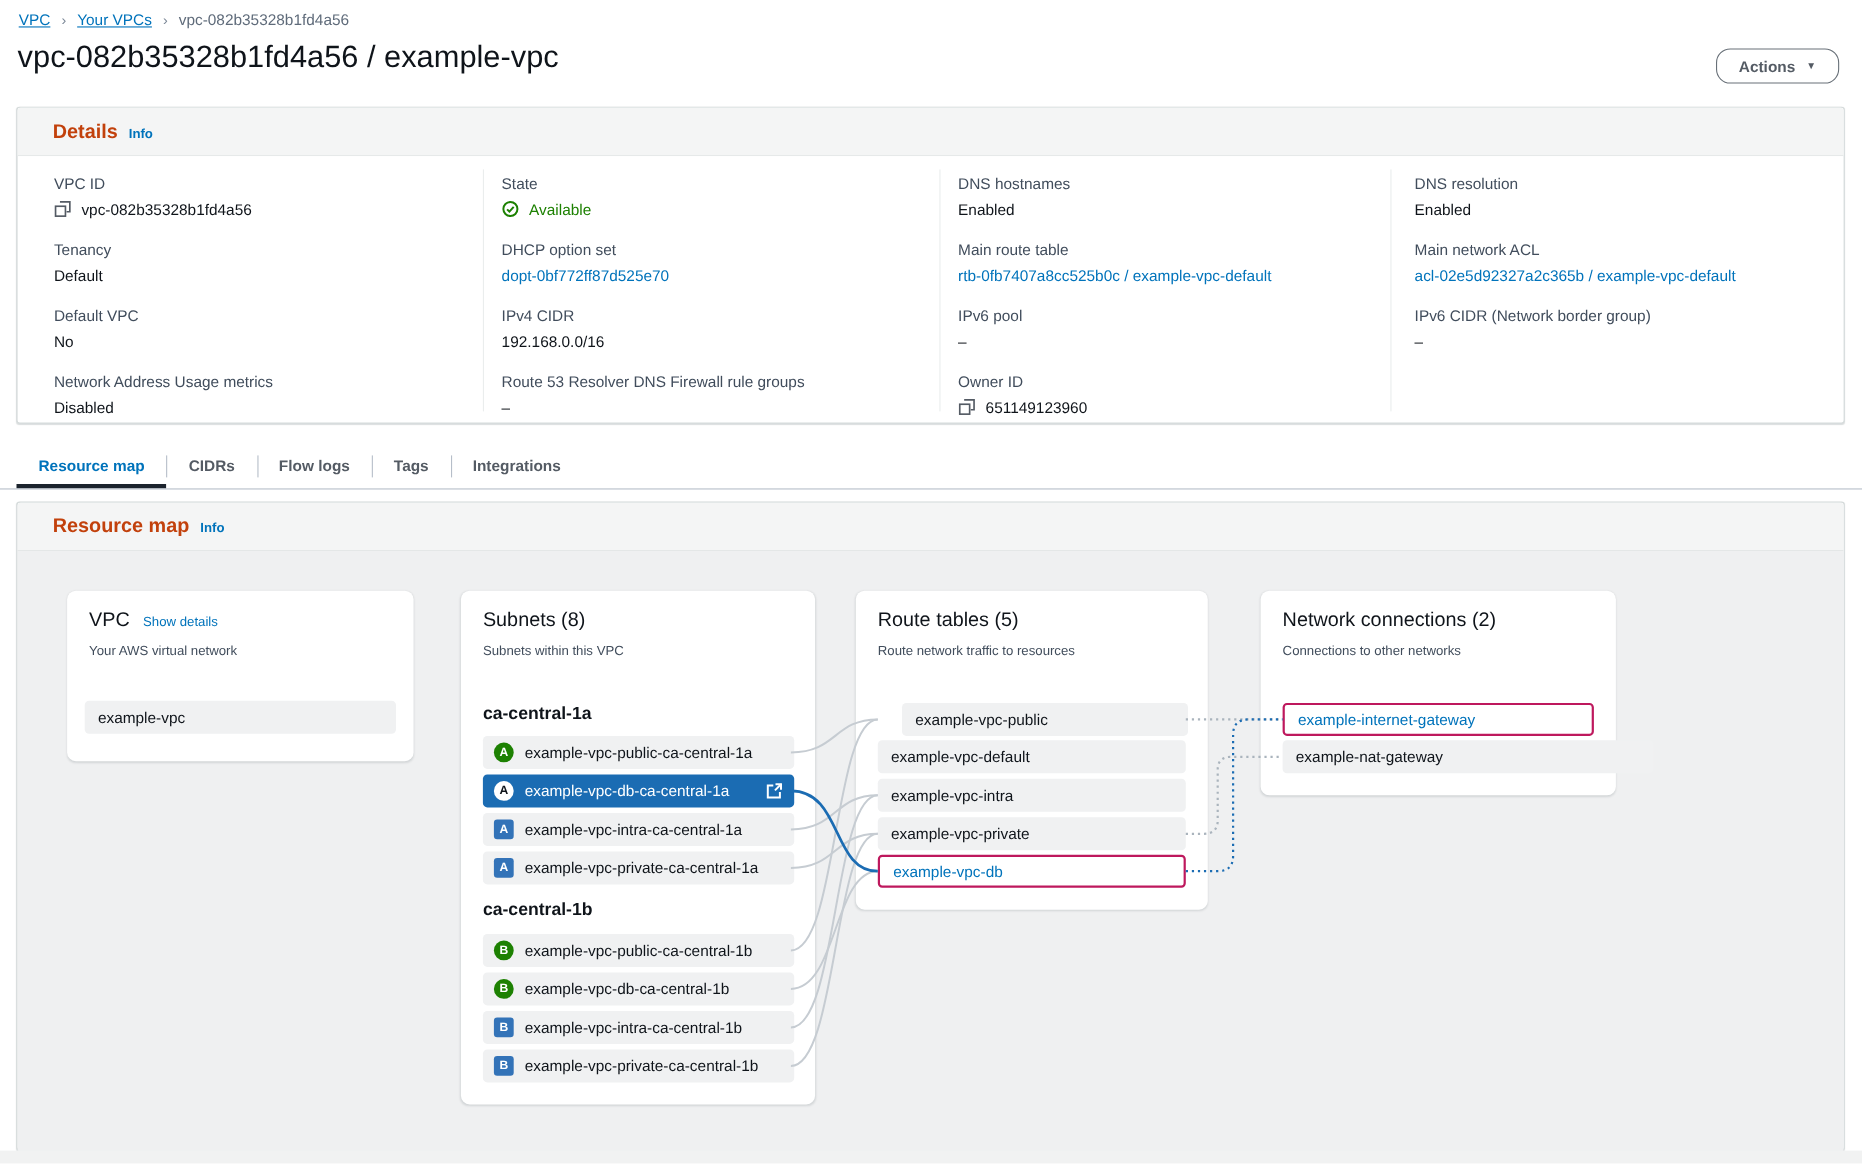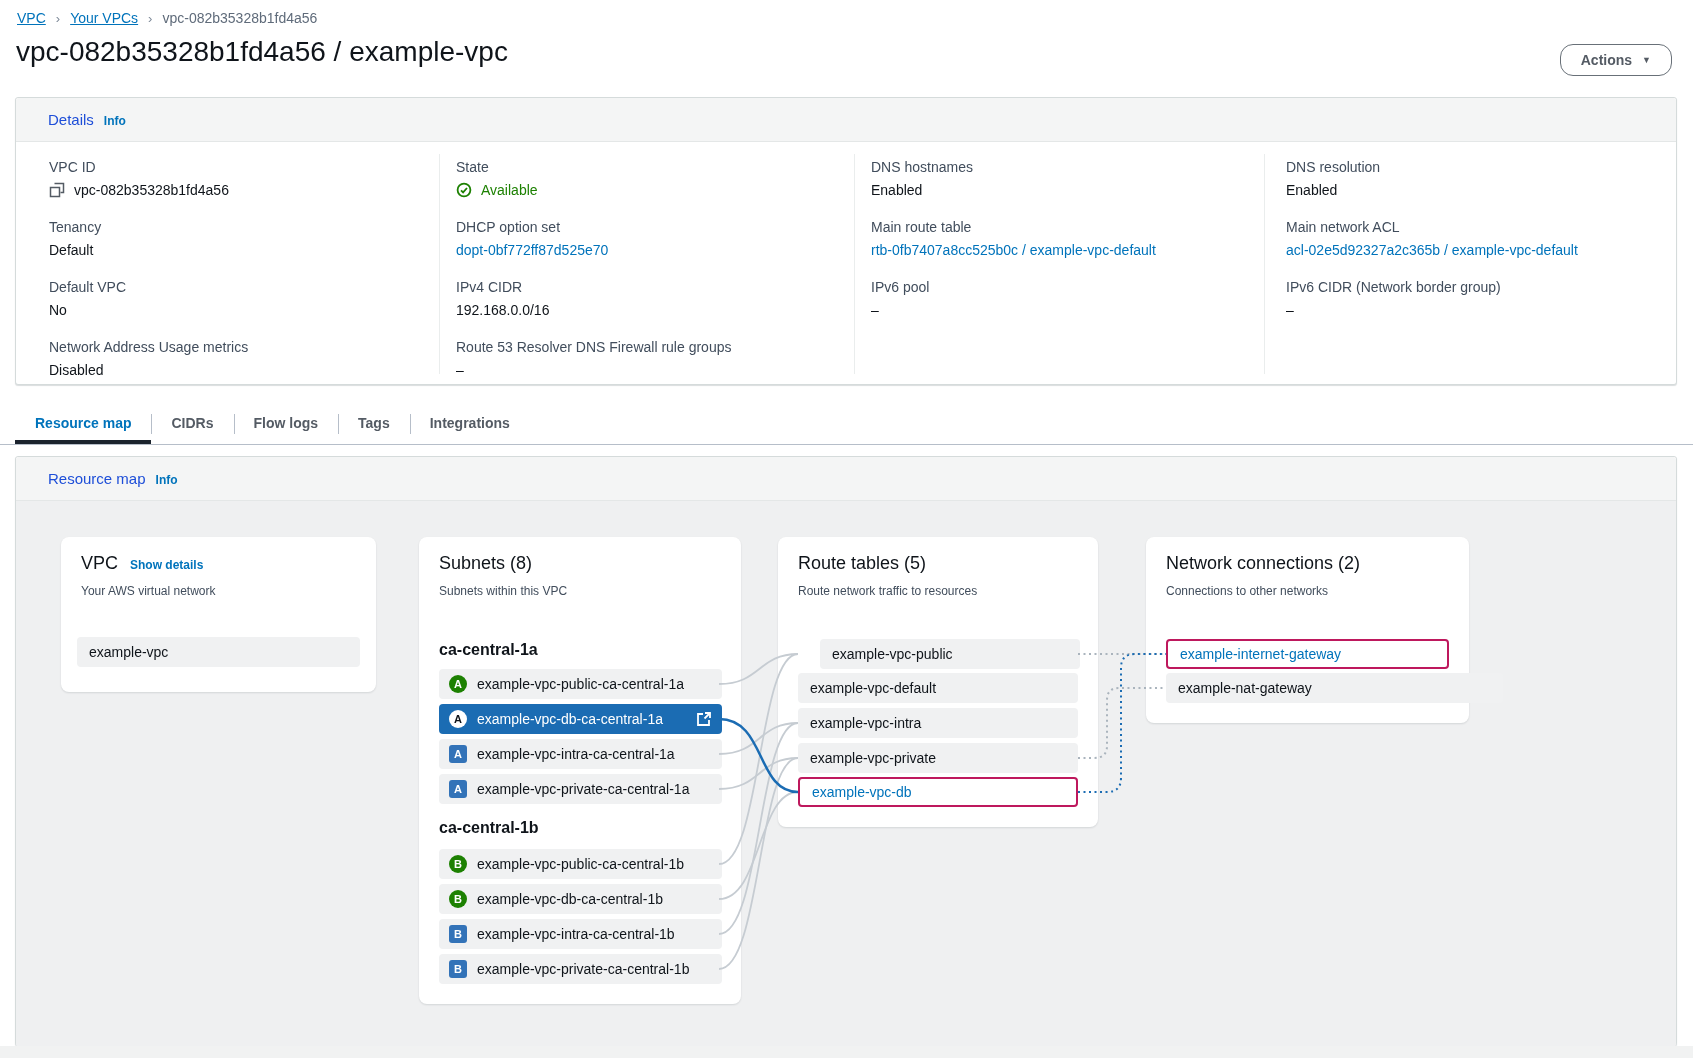--- a/index.html
+++ b/index.html
@@ -14,21 +14,21 @@
   h1.page-title{position:absolute;left:16px;top:36px;margin:0;font-size:28px;font-weight:400;color:#0f141a;}
   .actions-btn{position:absolute;right:21px;top:44px;background:#fff;border:1px solid #687078;border-radius:13px;
     font-weight:700;font-size:14px;color:#545b64;padding:7px 20px;display:flex;align-items:center;gap:10px;cursor:pointer;}
   .actions-btn .caret{font-size:9px;line-height:1;}
 
   
   .card{position:absolute;left:15px;width:1662px;background:#fff;border:1px solid #d5dbdb;border-radius:3px;
     box-shadow:0 1px 1px 0 rgba(0,28,36,.15);box-sizing:border-box;}
   .card-hd{height:43px;background:#f4f5f5;border-bottom:1px solid #e4e7e7;display:flex;align-items:center;gap:10px;
     padding:0 32px;border-radius:3px 3px 0 0;}
-  .card-hd .hd-title{font-size:15px;font-weight:400;color:#1d4ed8;}
+  .card-hd .hd-title{font-size:18px;font-weight:700;color:#c2410c;}
   .info-link{font-size:12px;font-weight:700;color:#0073bb;cursor:pointer;position:relative;top:1px;}
 
   
   #details-card{top:97px;height:288px;}
   .details-body{position:relative;height:244px;}
   .det-col{position:absolute;top:15px;width:370px;}
   .det-field{margin-bottom:16px;}
   .det-label{font-size:14px;color:#414d5c;line-height:20px;margin-bottom:2px;}
   .det-value{font-size:14px;color:#0f141a;line-height:22px;display:flex;align-items:center;gap:9px;}
   .det-value.link{color:#0073bb;cursor:pointer;}
@@ -45,21 +45,21 @@
   .tab.active::after{content:"";position:absolute;left:0;right:0;bottom:0;height:4px;background:#1b232d;}
   .tabs-rule{position:absolute;left:0;top:444px;width:1693px;height:1px;background:#b6bec9;}
 
   
   #rm-card{top:456px;height:590px;}
   .rm-body{position:relative;height:546px;background:#eff0f1;border-radius:0 0 3px 3px;}
   .map-card{position:absolute;background:#fff;border-radius:8px;box-shadow:0 1px 2px rgba(0,28,36,.12);box-sizing:border-box;}
   .map-title-row{position:absolute;left:20px;top:16px;display:flex;align-items:baseline;gap:12px;white-space:nowrap;}
   .map-title{font-size:18px;font-weight:400;color:#0f141a;}
   .map-sub{position:absolute;left:20px;top:47px;font-size:12px;color:#414d5c;white-space:nowrap;}
-  .show-details{font-size:12px;font-weight:700;color:#0073bb;cursor:pointer;text-align:right;}
+  .show-details{font-size:12px;font-weight:400;color:#0073bb;cursor:pointer;text-align:right;}
   .pill{position:absolute;height:30px;background:#f0f1f2;border-radius:4px;font-size:14px;color:#0f141a;
     display:flex;align-items:center;box-sizing:border-box;padding:0 12px;cursor:pointer;white-space:nowrap;overflow:hidden;}
   .pill.highlight{background:#fff;border:2px solid #be185d;color:#0073bb;}
   .group-hd{position:absolute;left:20px;font-size:16px;font-weight:700;color:#0f141a;}
   .subnet-row{gap:10px;padding:0 10px;}
   .badge{width:18px;height:18px;flex:0 0 auto;display:flex;align-items:center;justify-content:center;
     font-size:11px;font-weight:700;color:#fff;}
   .badge.green-circle{background:#1d8102;border-radius:50%;}
   .badge.blue-square{background:#3373b8;border-radius:3px;}
   .badge.white-circle{background:#fff;color:#0f141a;border-radius:50%;}
@@ -169,20 +169,30 @@
             <div class="det-value link">
               <span>rtb-0fb7407a8cc525b0c / example-vpc-default</span>
             </div>
           </div>
           <div class="det-field">
             <div class="det-label">IPv6 pool</div>
             <div class="det-value">
               <span>–</span>
             </div>
           </div>
+          <div class="det-field">
+            <div class="det-label">Owner ID</div>
+            <div class="det-value">
+              <svg viewBox="0 0 16 16" class="icon16 copy-icon">
+                <path d="M5.5 1.5h9v9h-3" fill="none" stroke="currentColor" stroke-width="1.5"></path>
+                <rect x="1.5" y="5.5" width="9" height="9" fill="none" stroke="currentColor" stroke-width="1.5"></rect>
+              </svg>
+              <span>651149123960</span>
+            </div>
+          </div>
         </div>
         <div class="det-col" style="left: 1270px;">
           <div class="det-field">
             <div class="det-label">DNS resolution</div>
             <div class="det-value">
               <span>Enabled</span>
             </div>
           </div>
           <div class="det-field">
             <div class="det-label">Main network ACL</div>

